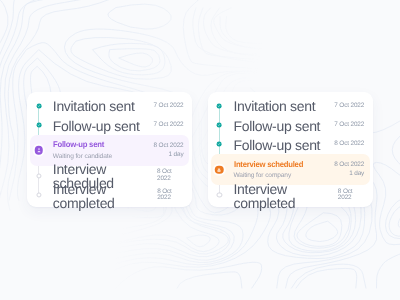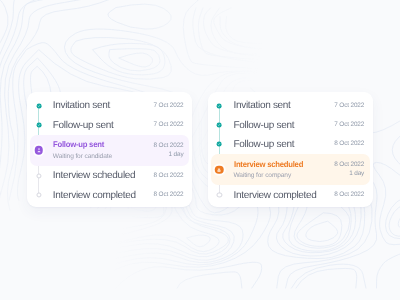--- a/index.html
+++ b/index.html
@@ -17,21 +17,21 @@
   .hl{position:absolute;left:3px;right:3px;border-radius:7px;}
   .dotwrap{position:absolute;left:11.95px;margin-top:-0.2px;transform:translate(-50%,-50%);z-index:3;
            display:flex;align-items:center;justify-content:center;}
   .dot{display:block;border-radius:50%;box-sizing:border-box;}
   .dot svg{display:block;width:100%;height:100%;}
   .dot.done{width:4.8px;height:4.8px;background:#12a8a0;}
   .dot.pending{width:5.1px;height:5.1px;background:#fff;border:0.85px solid #d7d8e0;}
   .dot.active{width:8.5px;height:8.5px;box-shadow:0 0 0 2px rgba(255,255,255,.85);}
   .tbox{display:flex;flex-direction:column;justify-content:center;gap:4.6px;position:relative;top:0.6px;}
   .dbox{display:flex;flex-direction:column;justify-content:center;gap:2.5px;align-items:flex-end;}
-  .title{font-size:10px;color:#555a68;letter-spacing:-0.31px;line-height:1;}
+  .title{font-size:14px;color:#555a68;letter-spacing:-0.31px;line-height:1;}
   .title.acc{font-weight:700;letter-spacing:-0.25px;font-size:8.2px;transform:scaleX(.94);transform-origin:left center;}
   .sub{font-size:6.6px;color:#9a9fae;line-height:1;letter-spacing:-0.12px;}
   .date{font-size:6.4px;color:#8e98a8;line-height:1;letter-spacing:-0.13px;}
 </style>
 </head>
 <body>
 
 <svg id="bg" viewBox="0 0 400 300" fill="none" stroke="#e5ebf5" stroke-width="0.8">
  <defs>
   <radialGradient id="gtl" gradientUnits="userSpaceOnUse" cx="-5" cy="-10" r="275">

